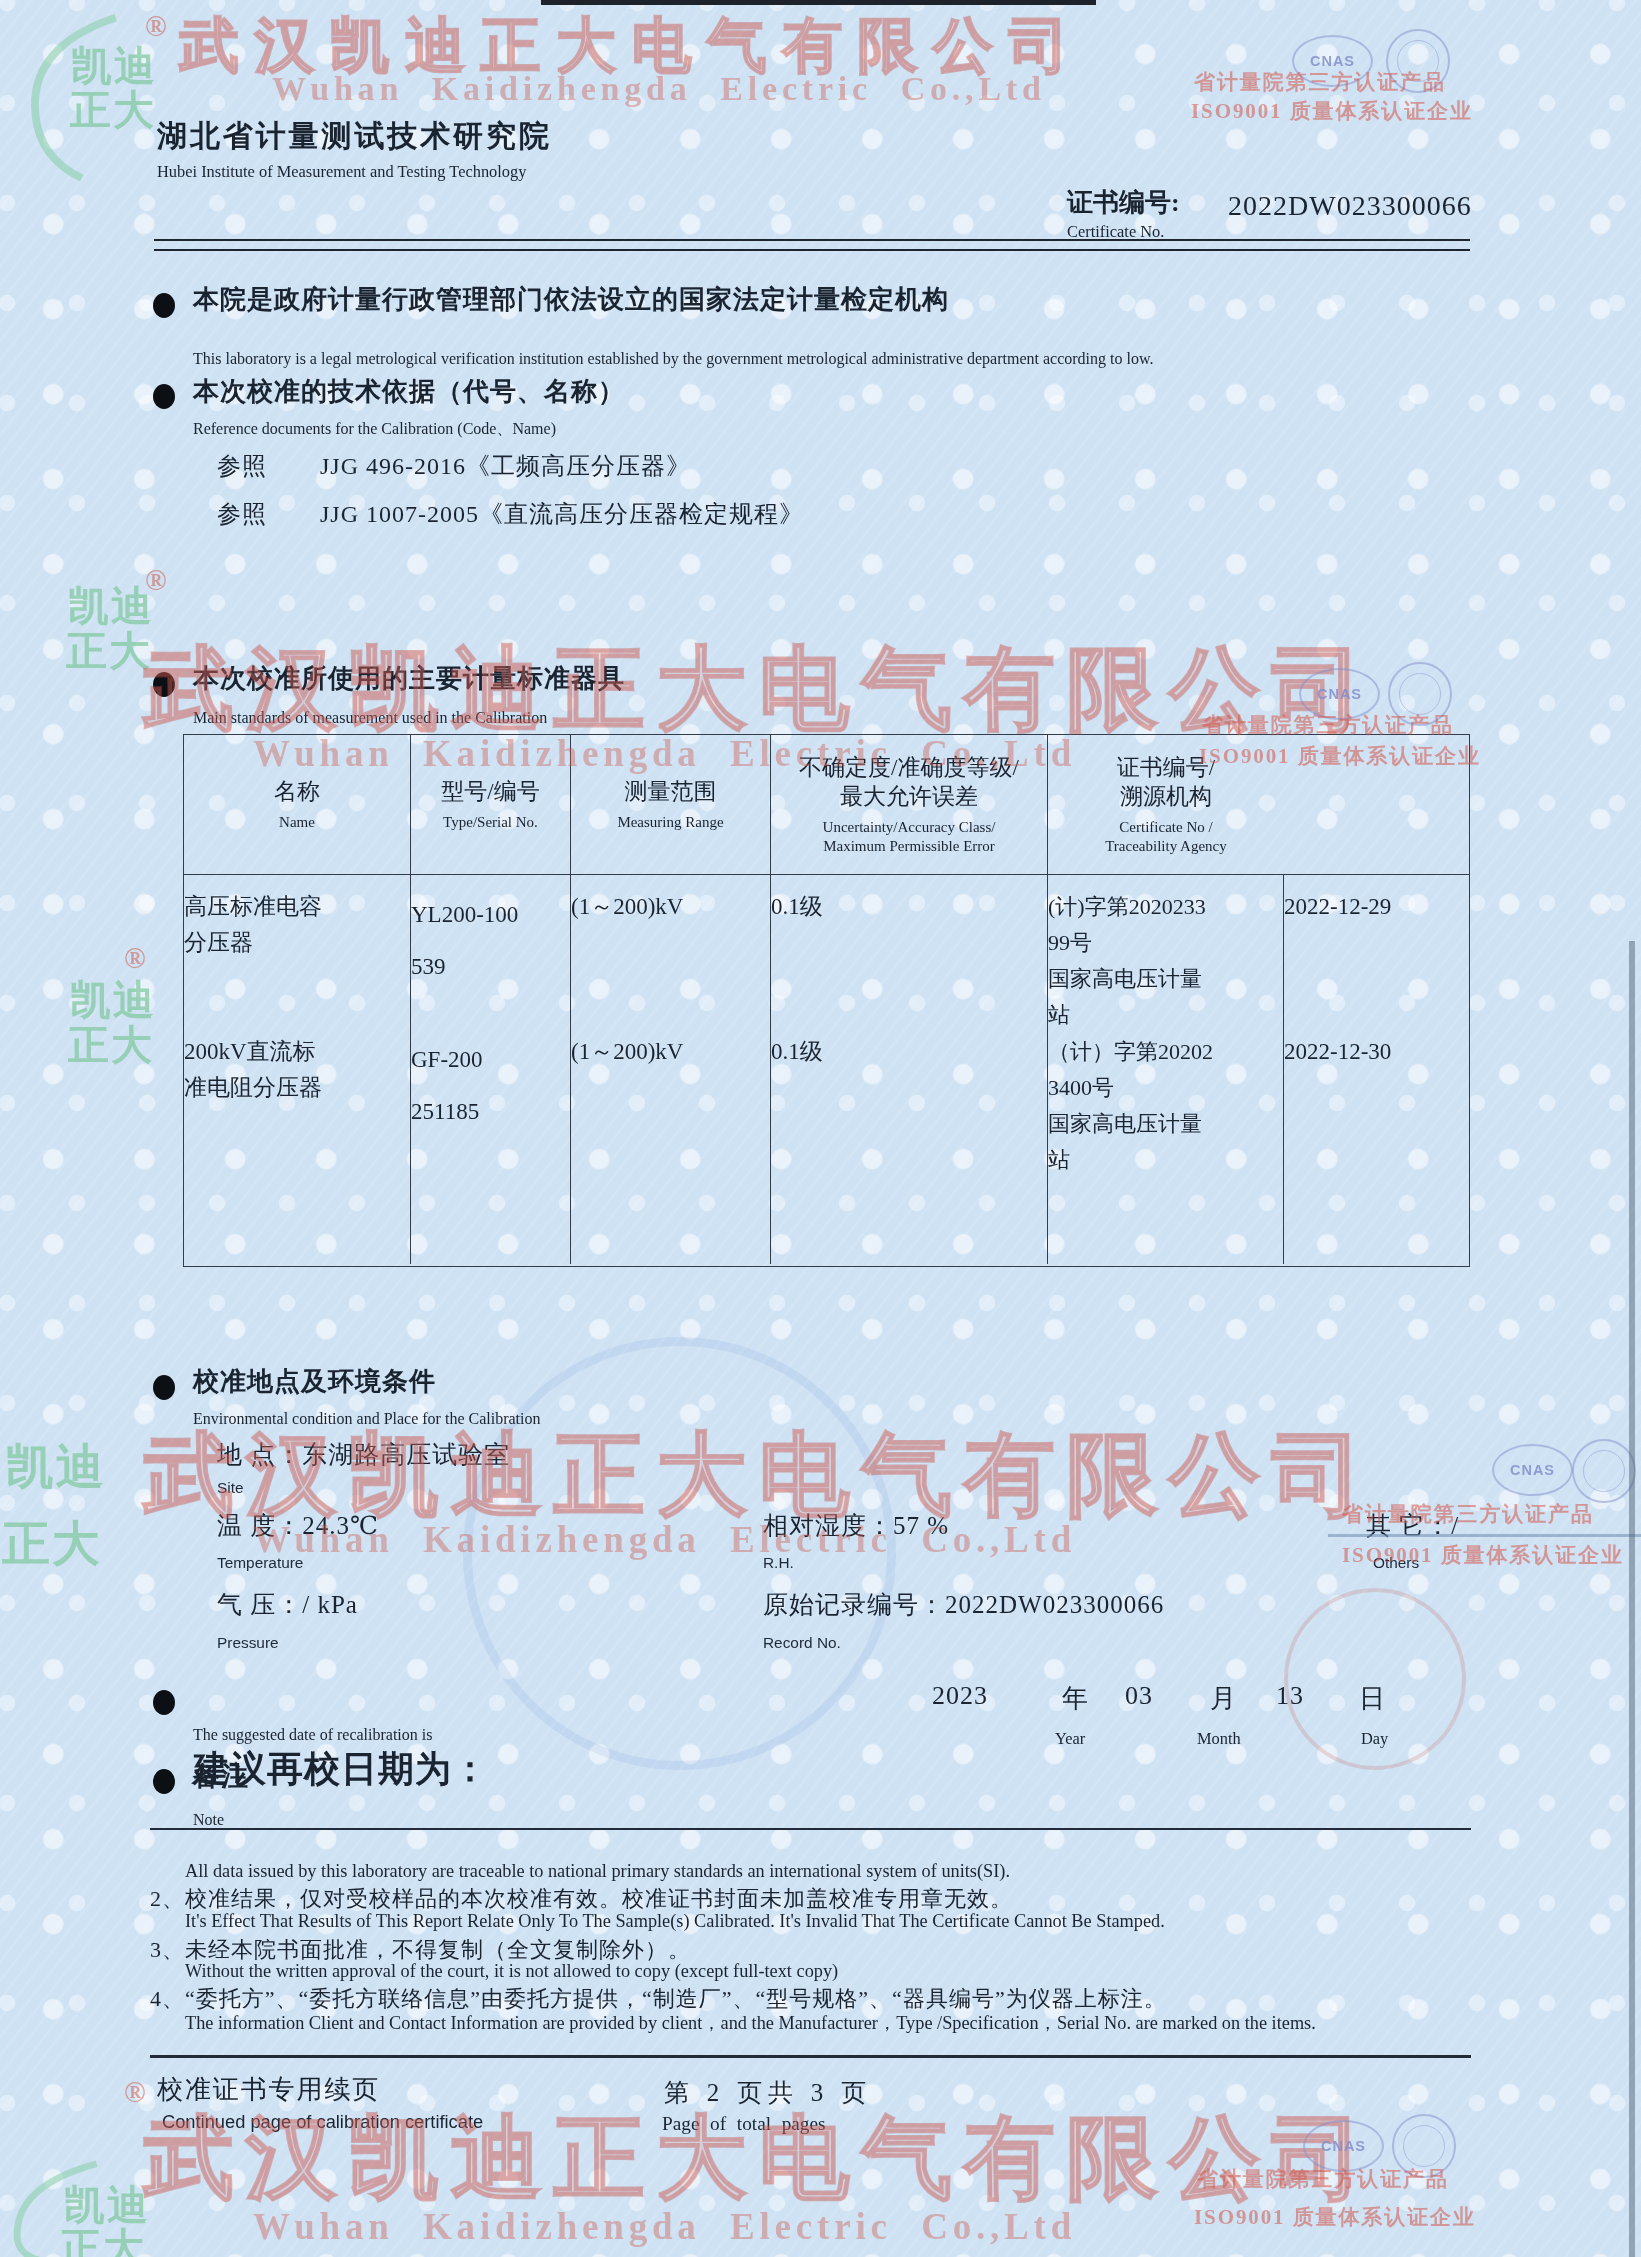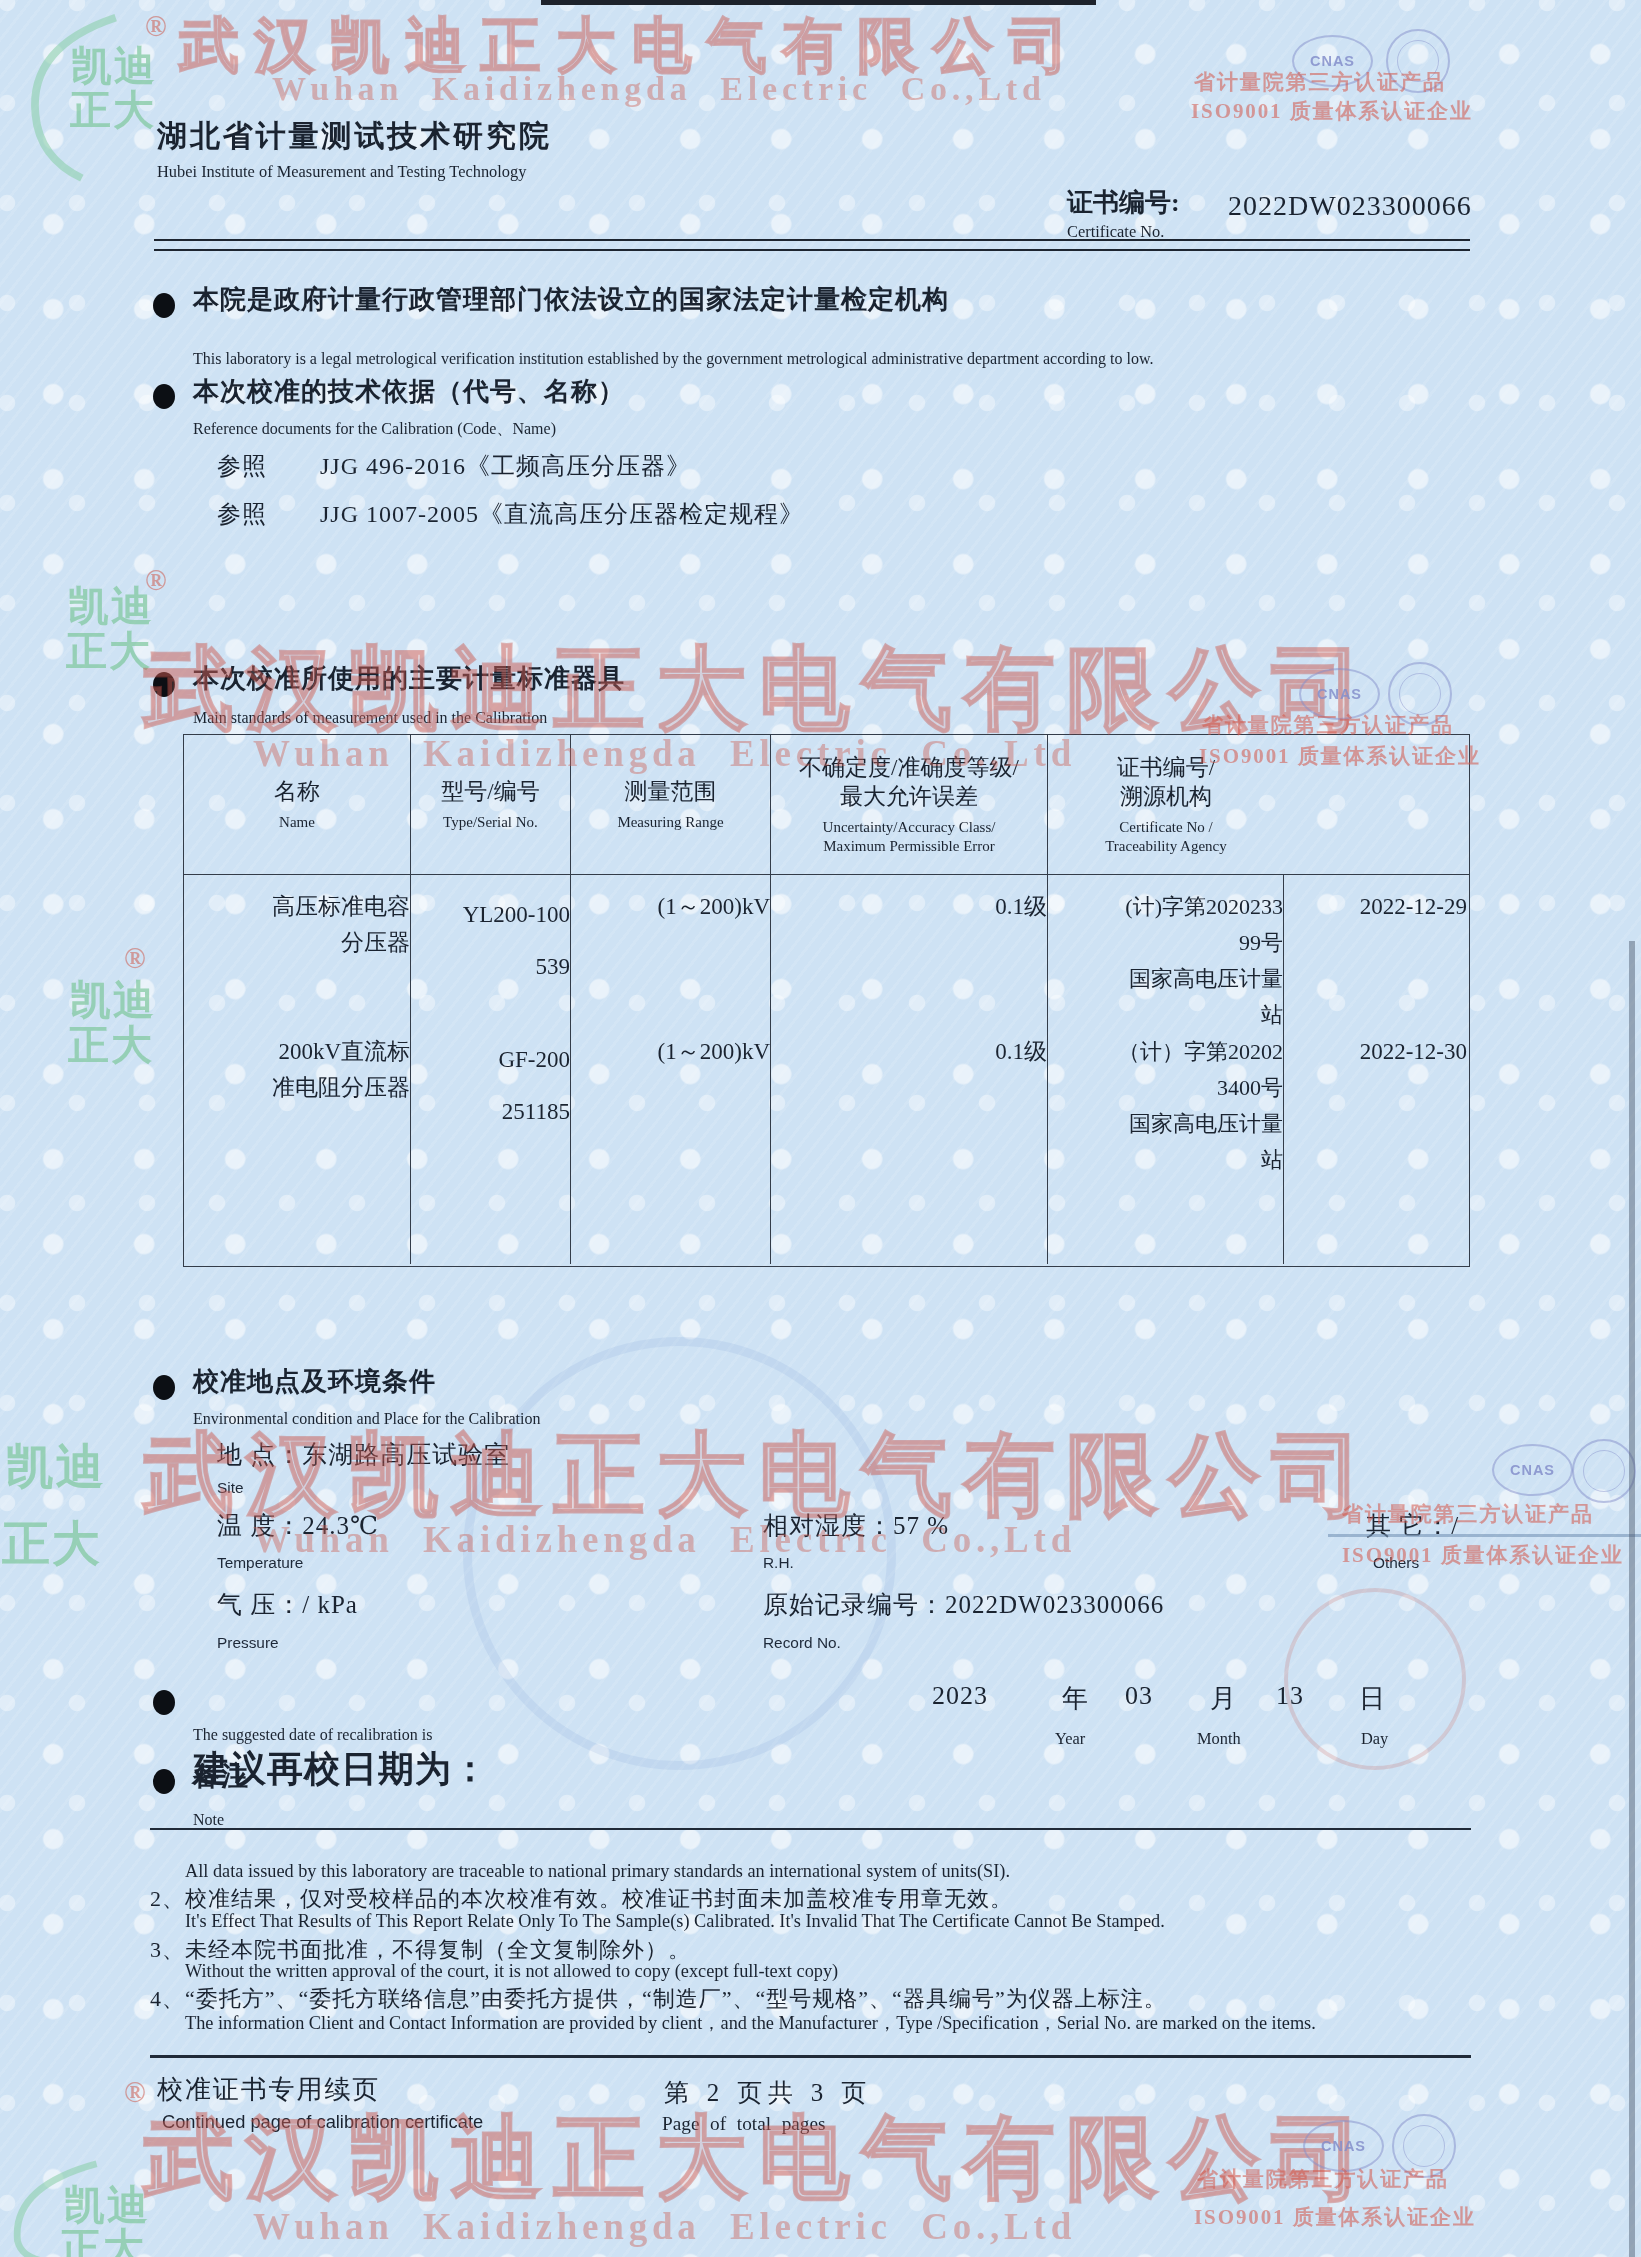--- a/index.html
+++ b/index.html
@@ -61,21 +61,21 @@
   .cal-table { position:absolute; left:183px; top:734px; width:1287px; height:533px;
                border:1.9px solid #333c49; box-sizing:border-box; }
   .thead { display:grid; grid-template-columns:227px 160px 200px 277px 236px 183px; height:140px;
            border-bottom:1.9px solid #333c49; box-sizing:border-box; }
   .th { border-right:1.9px solid #333c49; box-sizing:border-box; display:flex; flex-direction:column;
         justify-content:center; align-items:center; text-align:center; gap:6.8px; }
   .th:last-child { border-right:none; }
   .th-cn { font-size:23px; line-height:29px; }
   .th-en { font-size:15px; line-height:19.3px; }
   .tbody { display:grid; grid-template-columns:227px 160px 200px 277px 236px 183px; grid-template-rows:145px 244px; }
-  .td { border-right:1.9px solid #333c49; box-sizing:border-box; text-align:right; padding-top:13.5px;
+  .td { border-right:1.9px solid #333c49; box-sizing:border-box; text-align:left; padding-top:13.5px;
         font-size:23px; line-height:36px; }
   .td.last { border-right:none; }
   .td.type { line-height:52px; }
   .td.cert { font-size:22px; line-height:36px; }
   .envline { position:absolute; font-size:25px; letter-spacing:1px; }
   .slab { position:absolute; font-family:"Liberation Sans","DejaVu Sans",sans-serif; font-size:15.4px; color:#1d2838; }
   .dateval { position:absolute; font-size:26px; letter-spacing:1px; }
   .dateen { position:absolute; font-size:16.4px;text-align:right; }
   .rule { position:absolute; left:150px; width:1321px; background:#202a38; }
   .note-cn { position:absolute; left:150px; font-size:22px; letter-spacing:1px; }

